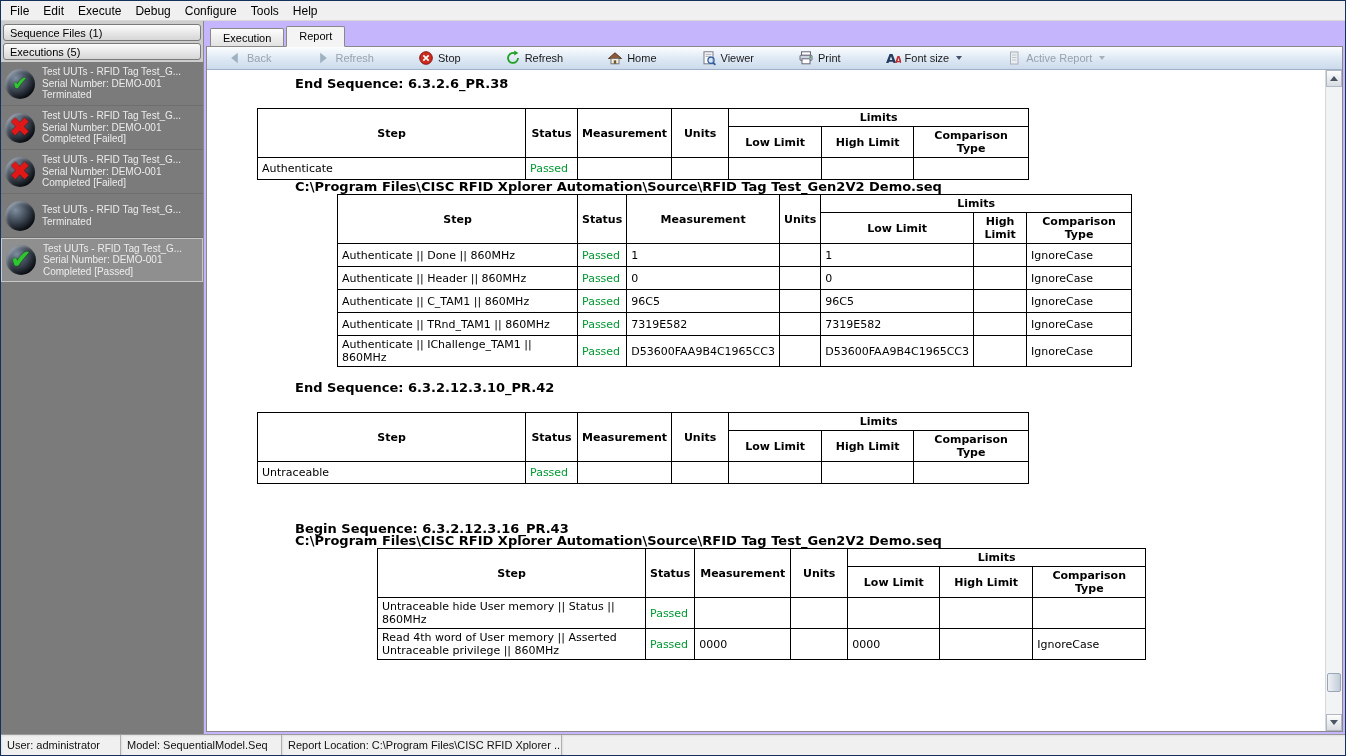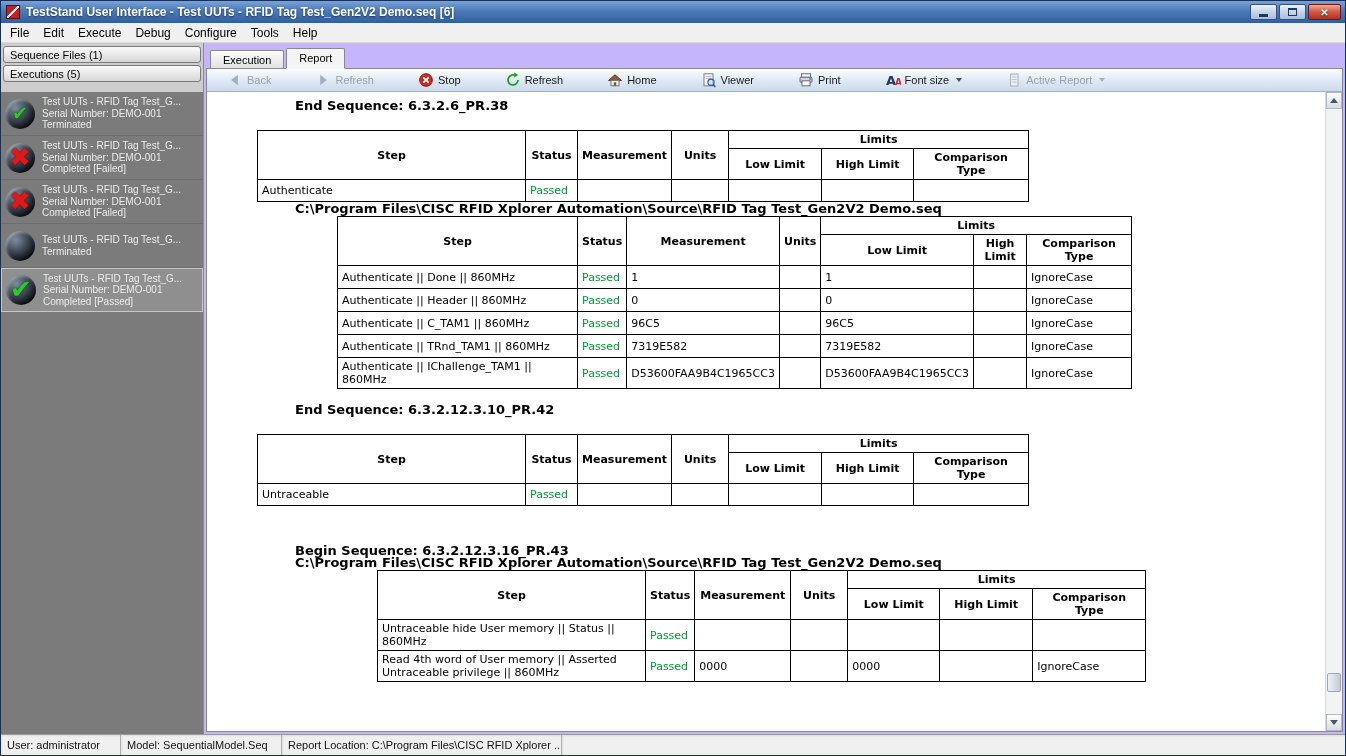--- a/index.html
+++ b/index.html
@@ -27,21 +27,21 @@
   
   .menubar { flex: 0 0 20px; display: flex; align-items: center; background: #f0f0f0; border-bottom: 1px solid #d8d8d8;
     font-size: 12px; color: #000; padding-left: 2px; }
   .menu-item { padding: 2px 7px; cursor: default; }
 
   
   .app-body { flex: 1; display: flex; min-height: 0; }
 
   
   .sidebar { width: 203px; flex: 0 0 203px; display: flex; flex-direction: column; background: #c9c9c9; border-right: 1px solid #8a8a8a; }
-  .sb-headers { padding: 3px 2px 8px 2px; background: #cdcdcd; }
+  .sb-headers { padding: 3px 2px 0 2px; background: #cdcdcd; }
   .sb-header { height: 17px; border: 1px solid #7a7a7a; border-radius: 3px; background: linear-gradient(#fbfbfb, #d6d6d6);
     font-size: 11px; color: #000; display: flex; align-items: center; padding: 0 6px; margin-bottom: 2px; }
   .exec-list { flex: 1; background: #7b7b7b; overflow: hidden; }
   .exec-item { height: 44px; display: flex; align-items: center; padding: 3px 4px; border-bottom: 1px solid #6e6e6e;
     color: #ececec; font-size: 10px; line-height: 11.5px; }
   .exec-item.selected { background: #8f8f8f; border: 1px solid #c8c8c8; }
   .exec-icon { width: 30px; height: 30px; flex: 0 0 30px; margin-right: 7px; border-radius: 50%;
     background: radial-gradient(circle at 35% 30%, #7e8ea0 0%, #39424e 45%, #05080c 78%);
     box-shadow: inset 2px 2px 3px rgba(255,255,255,.35); position: relative; }
   .mark { position: absolute; left: 0; top: 0; width: 30px; height: 30px; display: flex; align-items: center; justify-content: center;
@@ -99,33 +99,20 @@
   .statusbar { flex: 0 0 21px; display: flex; background: #f0f0f0; border-top: 1px solid #9a9a9a; font-size: 11px; color: #111; }
   .status-panel { display: flex; align-items: center; padding: 0 6px; border-right: 1px solid #b0b0b0;
     box-shadow: inset 1px 1px 2px rgba(0,0,0,.07); white-space: nowrap; overflow: hidden; }
   .sp1 { width: 120px; } .sp2 { width: 161px; } .sp3 { width: 280px; } .sp4 { flex: 1; border-right: none; }
 </style>
 </head>
 <body>
 
 <div class="window">
 
-  <div class="titlebar">
-    <div class="title-icon"></div>
-    <div class="title-text">TestStand User Interface - Test UUTs - RFID Tag Test_Gen2V2 Demo.seq [6]</div>
-    <div class="win-btns">
-      <div class="win-btn">
-          <span class="glyph-min"></span>
-        </div>
-      <div class="win-btn">
-          <span class="glyph-max"></span>
-        </div>
-      <div class="win-btn close">✕</div>
-    </div>
-  </div>
 
   <div class="menubar">
     <span class="menu-item">File</span>
     <span class="menu-item">Edit</span>
     <span class="menu-item">Execute</span>
     <span class="menu-item">Debug</span>
     <span class="menu-item">Configure</span>
     <span class="menu-item">Tools</span>
     <span class="menu-item">Help</span>
   </div>

